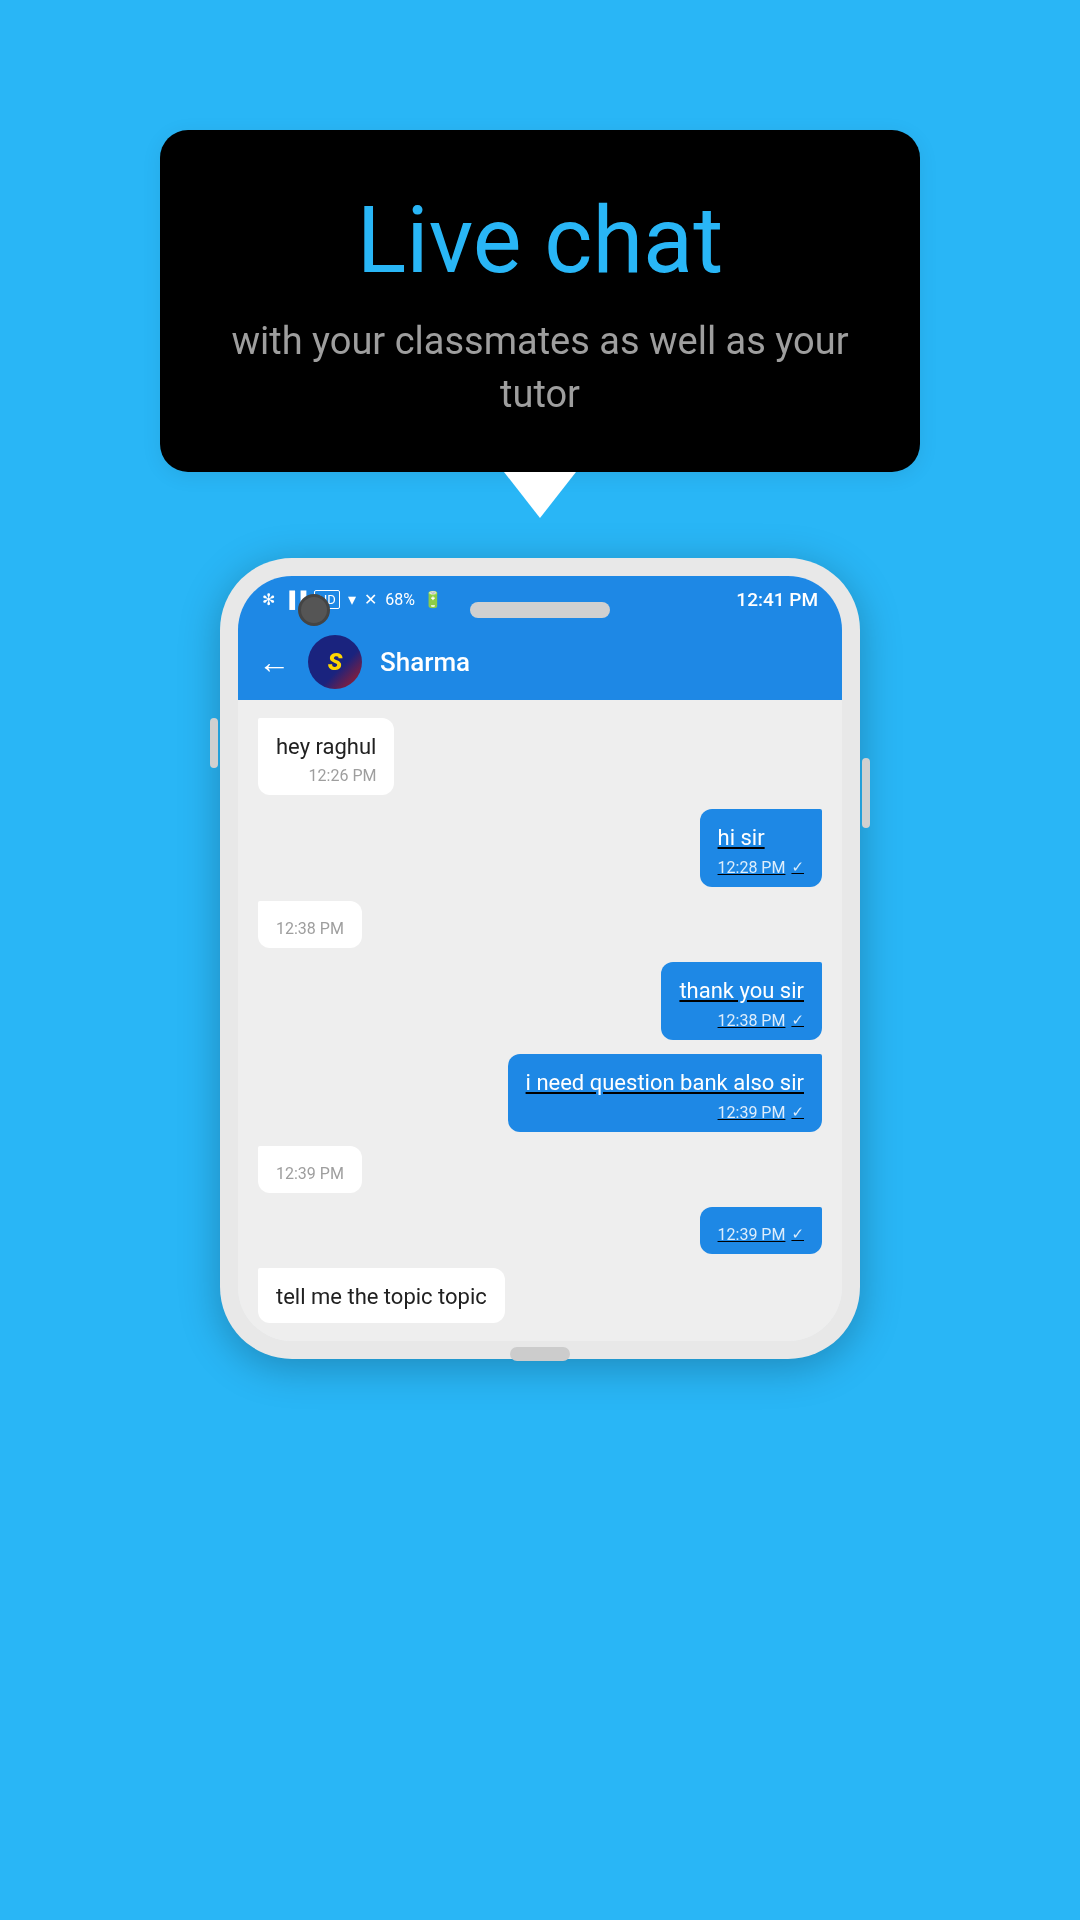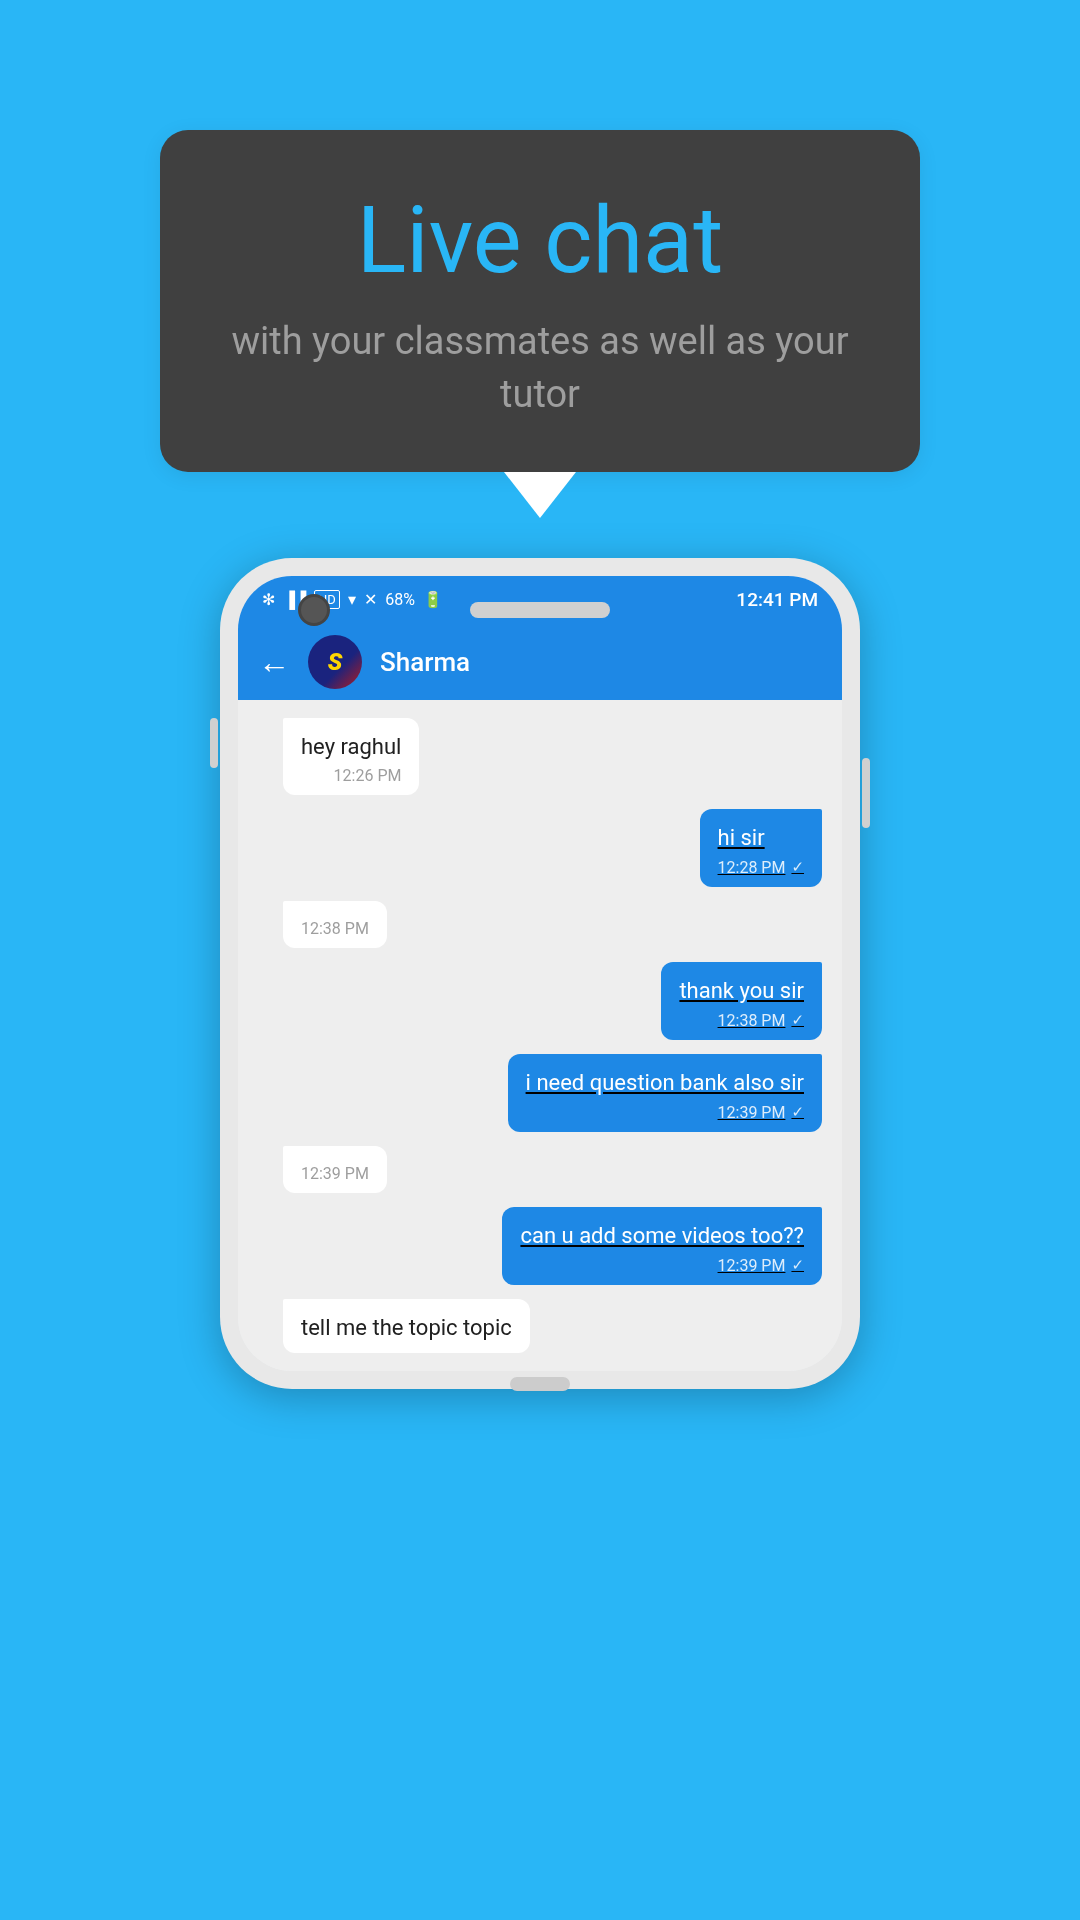--- a/index.html
+++ b/index.html
@@ -18,21 +18,21 @@
     
     .speech-bubble-wrapper {
       margin-top: 130px;
       display: flex;
       flex-direction: column;
       align-items: center;
       width: 760px;
     }
 
     .speech-bubble {
-      background: #404040;
+      background: #000000;
       border-radius: 28px;
       padding: 60px 70px 50px;
       text-align: center;
       width: 100%;
       box-shadow: 0 4px 20px rgba(0,0,0,0.08);
     }
 
     .speech-bubble h1 {
       font-size: 92px;
       color: #29b6f6;
@@ -232,21 +232,20 @@
       max-width: 85%;
       border-radius: 12px;
       padding: 14px 18px 10px;
       position: relative;
     }
 
     .msg-bubble.received {
       background: #fff;
       align-self: flex-start;
       border-top-left-radius: 2px;
-      margin-left: 25px;
     }
 
     .msg-bubble.sent {
       background: #1e88e5;
       align-self: flex-end;
       border-top-right-radius: 2px;
       text-decoration: underline;
     }
 
     .msg-text {
@@ -368,21 +367,20 @@
           </div>
         </div>
 
         <div class="msg-bubble received">
           <div class="msg-meta">
             <span class="msg-time">12:39 PM</span>
           </div>
         </div>
 
         <div class="msg-bubble sent">
-          <div class="msg-text">can u add some videos too??</div>
           <div class="msg-meta">
             <span class="msg-time">12:39 PM</span>
             <span class="checkmark">✓</span>
           </div>
         </div>
 
         <div class="msg-bubble received">
           <div class="msg-text">tell me the topic topic</div>
         </div>
 

